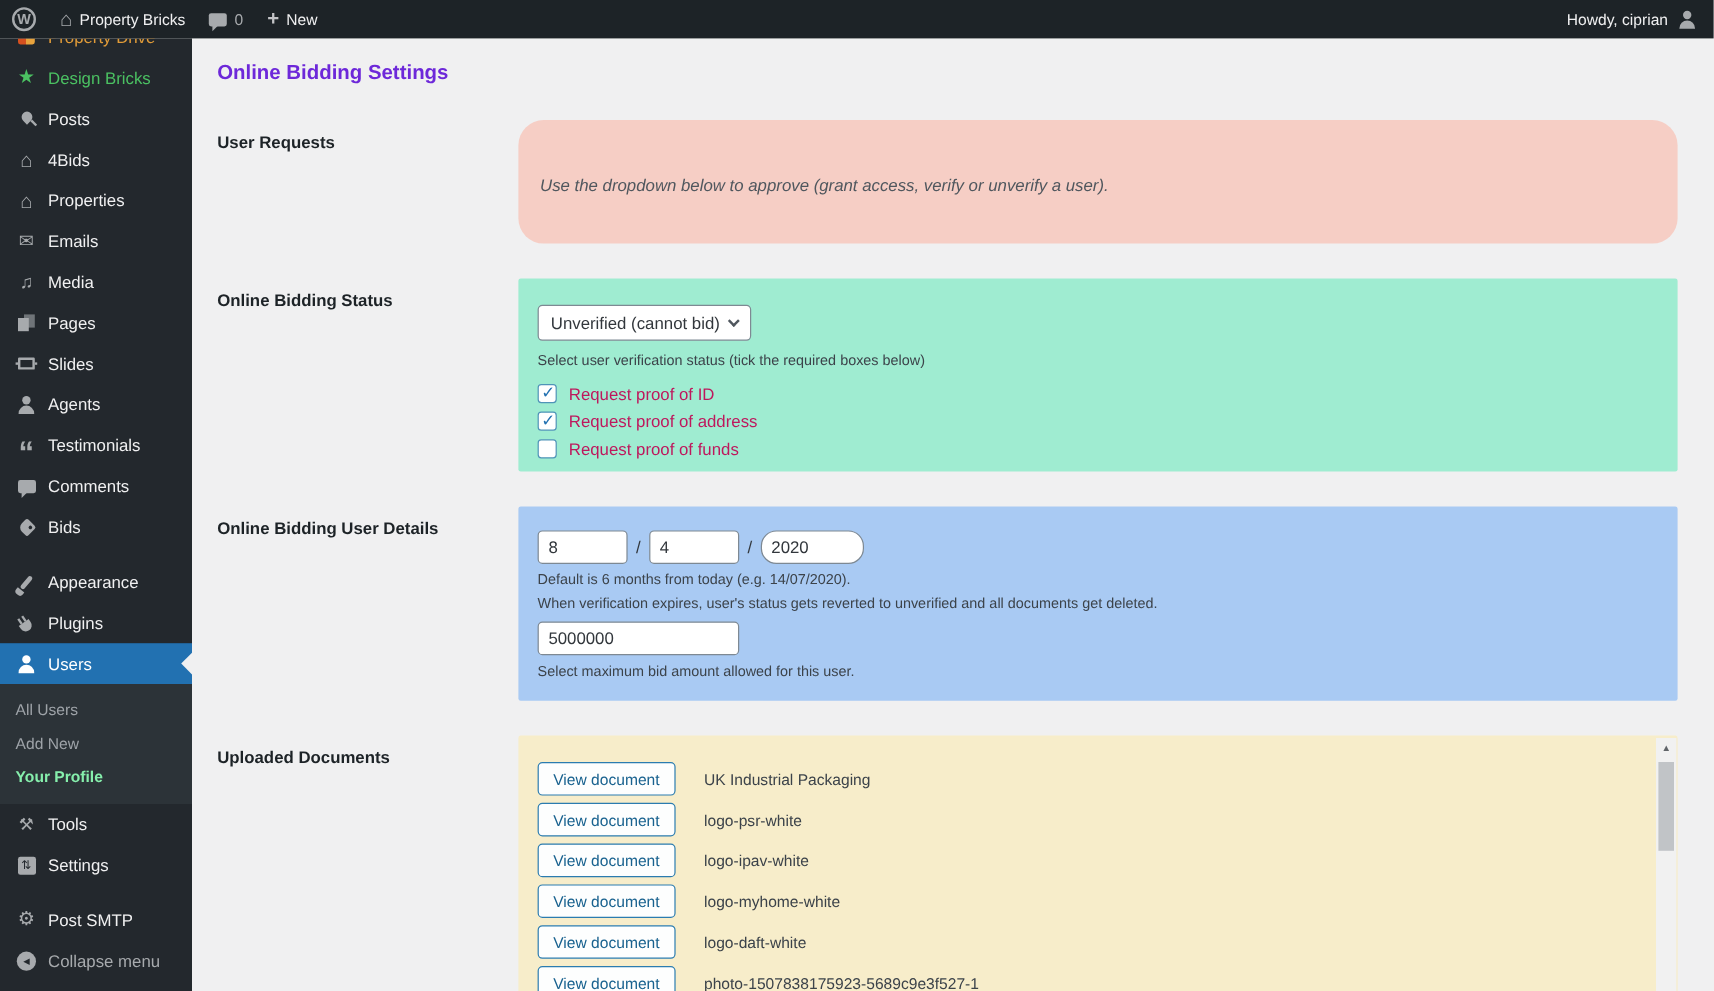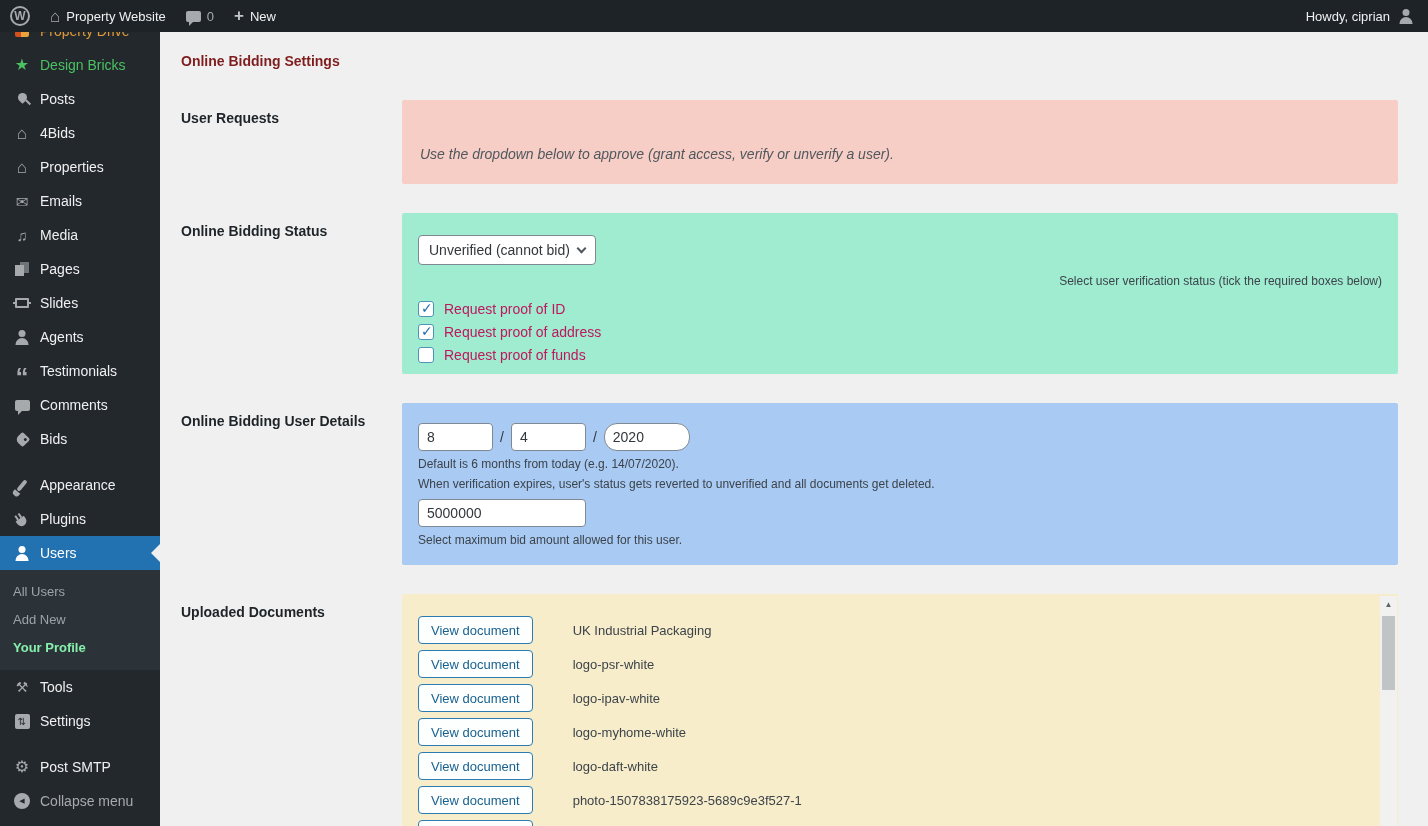--- a/index.html
+++ b/index.html
@@ -80,78 +80,78 @@
   .icon-plug-shape::before { content:""; position:absolute; top:-5px; left:2px; width:2px; height:5px;
     background:#a7aaad; box-shadow:4px 0 0 #a7aaad; }
   .icon-settings-box { width:15px; height:15px; background:#a7aaad; border-radius:2px;
     color:#23282d; font-size:10px; display:flex; align-items:center; justify-content:center; }
   .icon-collapse-circle { width:16px; height:16px; border-radius:50%; background:#a7aaad;
     color:#23282d; font-size:7px; display:flex; align-items:center; justify-content:center; }
 
   
   .content { position:absolute; left:160px; top:32px; width:1268px; height:794px;
     background:#f0f0f1; overflow:hidden; }
-  h1.page-title { font-size:14px; font-weight:bold; color:#7f1d1d; margin:18px 0 0 21px; line-height:22px; }
+  h1.page-title { font-size:17px; font-weight:bold; color:#6d28d9; margin:18px 0 0 21px; line-height:22px; }
   .form-table { margin-top:28px; }
   .form-row { display:flex; align-items:flex-start; margin:0 30px 29px 0; }
-  .row-label { width:242px; padding:10px 10px 0 21px; flex-shrink:0;
+  .row-label { width:272px; padding:10px 10px 0 21px; flex-shrink:0;
     font-size:14px; font-weight:bold; color:#1d2327; }
   .panel { flex:1; border-radius:2px; }
-  .panel-pink   { background:#f6cec5; height:84px;  padding:46px 18px 0; }
+  .panel-pink   { background:#f6cec5; height:103px;  padding:46px 18px 0;border-radius:21px; }
   .panel-green  { background:#9fecd1; height:161px; padding:22px 16px 0; }
   .panel-blue   { background:#a9caf3; height:162px; padding:20px 16px 0; }
   .panel-yellow { background:#f7edca; height:234px; padding:22px 16px 0;
     position:relative; overflow:hidden; }
 
   .notice-text { font-size:14px; font-style:italic; color:#50575e; }
 
   .wp-select { width:178px; height:30px; background:#fff; border:1px solid #7e8993; border-radius:4px;
     display:flex; align-items:center; justify-content:space-between; padding:0 10px;
     font-size:14px; color:#32373c; cursor:pointer; }
   .chevron { width:7px; height:7px; border-right:2px solid #50575e; border-bottom:2px solid #50575e;
     transform:rotate(45deg); margin-top:-4px; flex-shrink:0; }
-  .helper { font-size:12px; color:#3c434a; margin-top:9px;text-align:right; }
+  .helper { font-size:12px; color:#3c434a; margin-top:9px; }
   .cb-list { margin-top:13px; }
   .cb-row { display:flex; align-items:center; margin-bottom:7px; font-size:14px; color:#be185d; cursor:pointer; }
   .cb { width:16px; height:16px; background:#fff; border:1px solid #4f94b8; border-radius:3px;
     margin-right:10px; position:relative; flex-shrink:0; }
   .cb.checked::after { content:"\2713"; position:absolute; left:2px; top:-2px;
     color:#2271b1; font-size:14px; font-weight:bold; }
 
   .date-row { display:flex; align-items:center; }
   .ti { height:28px; background:#fff; border:1px solid #7e8993; border-radius:4px;
     padding:0 8px; font-size:14px; color:#32373c; font-family:inherit; }
   .ti-day, .ti-month { width:75px; }
   .ti-year { width:86px;border-radius:13px; }
   .slash { margin:0 7px; font-size:14px; color:#32373c; }
   .ti-max { width:168px; margin-top:8px; }
   .helper-tight { font-size:12px; color:#3c434a; margin-top:6px; }
 
   .doc-row { display:flex; align-items:center; height:28px; margin-bottom:6px;gap:16px; }
   .btn-secondary { height:28px; padding:0 12px; background:#fdfefe; border:1px solid #2b7cb0;
     border-radius:4px; color:#19628f; font-size:13px; font-family:inherit; cursor:pointer; flex-shrink:0; }
-  .doc-name { margin-left:24px; font-size:13px; color:#3c434a; }
+  .doc-name { margin-left:8px; font-size:13px; color:#3c434a; }
 
   .doc-scroll { position:absolute; top:2px; right:1px; width:17px; height:232px; background:#f1f1f1; }
   .scroll-up { height:16px; display:flex; align-items:center; justify-content:center;
     color:#606468; font-size:8px; cursor:pointer; }
   .scroll-thumb { position:absolute; left:2px; top:20px; width:13px; height:74px;
     background:#c1c4c7; cursor:pointer; }
 </style>
 </head>
 <body>
 
 <div class="admin-bar">
   <div class="ab-left">
     <div class="ab-item">
       <span class="wplogo"></span>
     </div>
     <div class="ab-item">
       <span class="home-glyph glyph">⌂</span>
-      <span>Property Website</span>
+      <span>Property Bricks</span>
     </div>
     <div class="ab-item">
       <span class="bubble"></span>
       <span class="ab-count">0</span>
     </div>
     <div class="ab-item">
       <span class="plus-glyph">+</span>
       <span>New</span>
     </div>
   </div>

